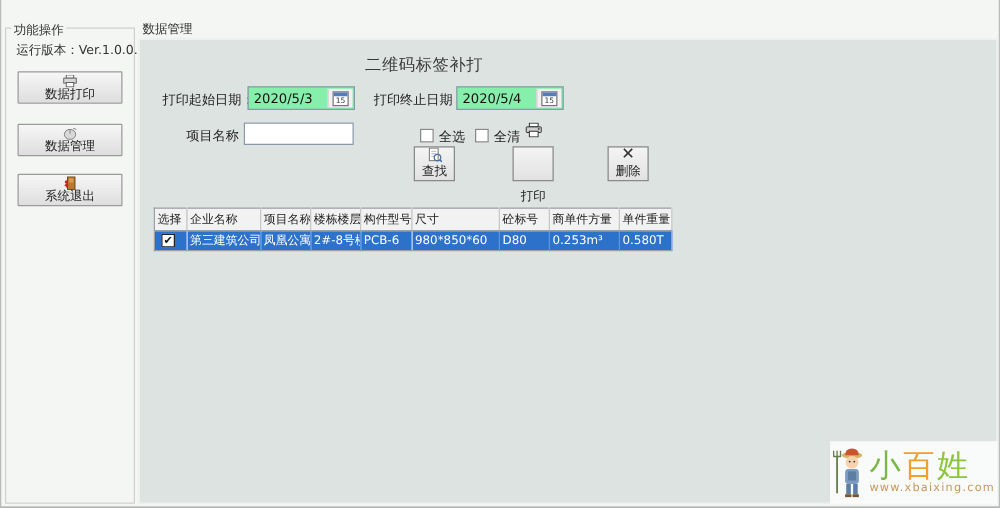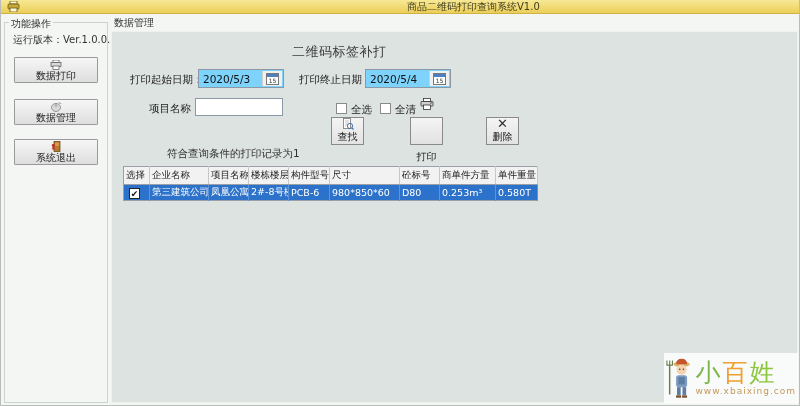--- a/index.html
+++ b/index.html
@@ -41,21 +41,21 @@
   .side-btn span.lbl { line-height:11px; white-space:nowrap; }
   
   .tab-label { position:absolute; left:113px; top:16px; font-size:10px; color:#333; }
   .tab-panel {
     position:absolute; left:110px; top:31px; width:687px; height:372px;
     background:#dde3e1; border:1px solid #eef2ef;
   }
   .heading { position:absolute; left:180px; top:11px; font-size:13px; color:#3a3a3a; letter-spacing:0.5px; }
   .flabel { position:absolute; font-size:10.5px; color:#222; white-space:nowrap; }
   .datepicker {
-    position:absolute; width:86px; height:19px; background:#7dd3fc;
+    position:absolute; width:86px; height:19px; background:#86efac;
     border:1px solid #8a98a8; display:flex; align-items:center;
   }
   .datepicker .dval { flex:1; font-size:10.5px; padding-left:4px; color:#111; }
   .cal-btn {
     width:20px; height:15px; margin-right:1px; background:#f0f0f0;
     display:flex; align-items:center; justify-content:center; border-left:1px solid #d0d0d0;
   }
   .cal-ic { width:13px; height:12px; border:1px solid #777; background:#fff; position:relative; }
   .cal-ic::before { content:""; position:absolute; left:0; top:0; right:0; height:3px; background:#4d7fbe; }
   .cal-ic .dnum { position:absolute; left:0; right:0; top:3px; text-align:center; font-size:6px; line-height:8px; color:#333; }
@@ -93,28 +93,20 @@
   .wm-text { display:flex; flex-direction:column; margin-left:2px; }
   .wm-brand { font-size:25px; line-height:26px; font-weight:normal; letter-spacing:2px; white-space:nowrap; }
   .wm-brand .c1 { color:#7ab648; } .wm-brand .c2 { color:#f0a030; } .wm-brand .c3 { color:#8cc63e; }
   .wm-url { font-size:9px; color:#c49a5a; letter-spacing:1px; white-space:nowrap; }
 </style>
 </head>
 <body>
 
 <div class="screen">
 
-  <div class="titlebar">
-    <svg class="app-icon" viewBox="0 0 13 11">
-      <rect x="3" y="0" width="7" height="3" fill="#fdf6d8" stroke="#6b5a10" stroke-width="0.8"></rect>
-      <rect x="1" y="3" width="11" height="5" rx="1" fill="#c9a93a" stroke="#6b5a10" stroke-width="0.8"></rect>
-      <rect x="3" y="7" width="7" height="4" fill="#fdf6d8" stroke="#6b5a10" stroke-width="0.8"></rect>
-    </svg>
-    <div class="title">商品二维码打印查询系统V1.0</div>
-  </div>
 
   <div class="groupbox">
     <span class="gb-title">功能操作</span>
     <div class="version">运行版本：Ver.1.0.0.1</div>
 
     <div class="side-btn" style="top:34px;">
       <span class="ic">
         <svg width="12" height="10" viewBox="0 0 12 10">
           <rect x="3" y="0" width="6" height="2.5" fill="#fff" stroke="#555" stroke-width="0.7"></rect>
           <rect x="1" y="2.5" width="10" height="4" fill="#d8d8d8" stroke="#555" stroke-width="0.7"></rect>
@@ -203,21 +195,20 @@
         </svg>
       </span>
       <span>打印</span>
     </div>
 
     <div class="act-btn" style="left:374px;">
       <span class="ic" style="font-size:13px; font-weight:bold; color:#333; line-height:12px;">✕</span>
       <span>删除</span>
     </div>
 
-    <div class="result-text">符合查询条件的打印记录为1</div>
 
     <table class="grid">
       <colgroup>
         <col style="width:26px">
           <col style="width:59px">
           <col style="width:40px">
           <col style="width:40px">
         <col style="width:41px">
           <col style="width:70px">
           <col style="width:40px">

